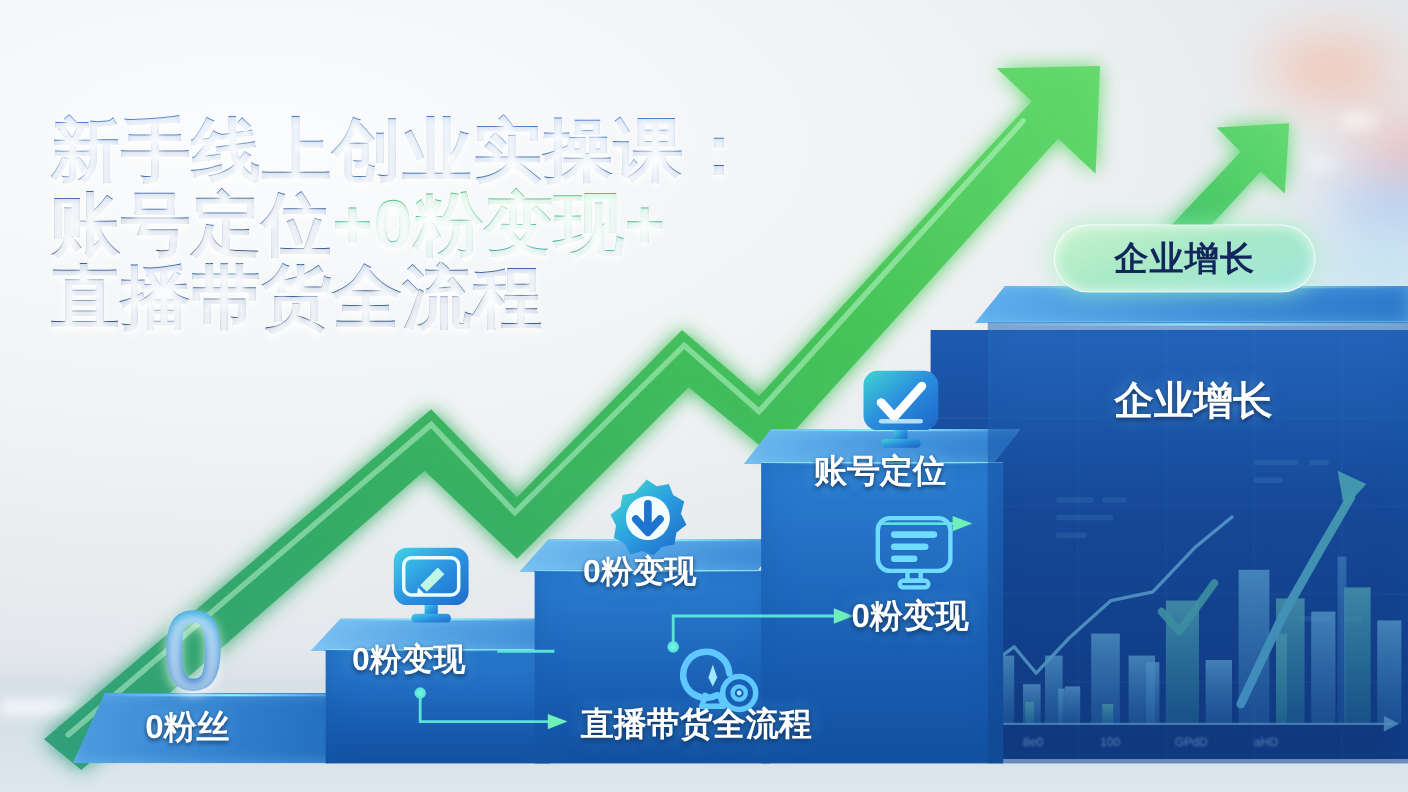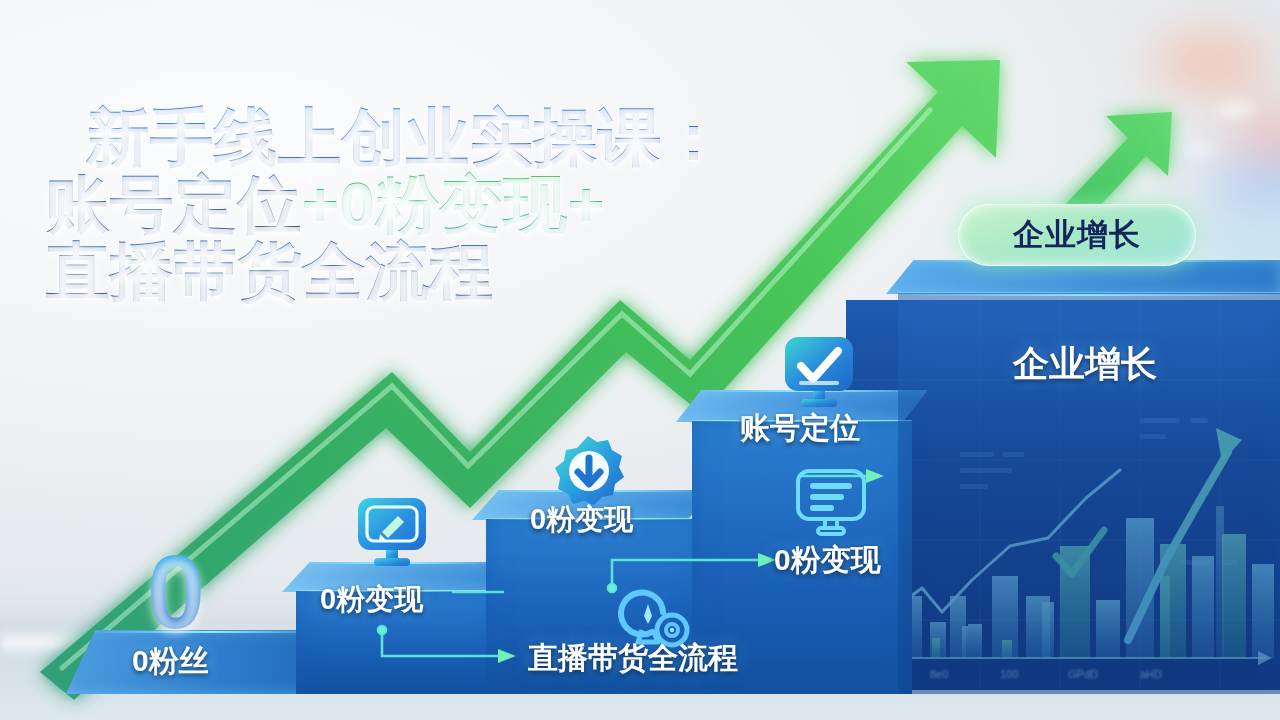--- a/index.html
+++ b/index.html
@@ -32,21 +32,21 @@
   
   .headline{
     position:absolute; left:46px; top:104px; width:700px;
     line-height:1.06; letter-spacing:1px;
     font-weight:900; font-size:63px;
     text-shadow:0 3px 7px rgba(255,255,255,.95), 0 1px 0 rgba(255,255,255,.8);
   }
   .hl-line{ display:block; white-space:nowrap; }
   .grad-blue{
     background:linear-gradient(180deg,#1b63c9 0%,#114fa8 48%,#0d3f8d 100%);
-    -webkit-background-clip:text; background-clip:text; color:transparent;margin-left:40px;
+    -webkit-background-clip:text; background-clip:text; color:transparent;
   }
   .grad-navy{
     background:linear-gradient(180deg,#17539f 0%,#0f3c7e 55%,#0c3068 100%);
     -webkit-background-clip:text; background-clip:text; color:transparent;
   }
   .grad-green{
     background:linear-gradient(180deg,#2fb357 0%,#17a07a 62%,#11818f 100%);
     -webkit-background-clip:text; background-clip:text; color:transparent;
   }
 

